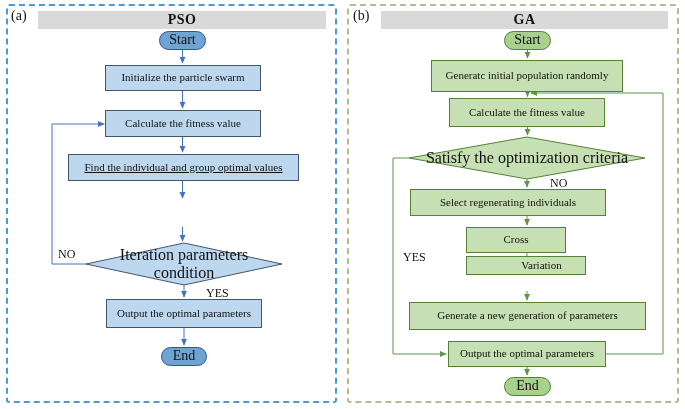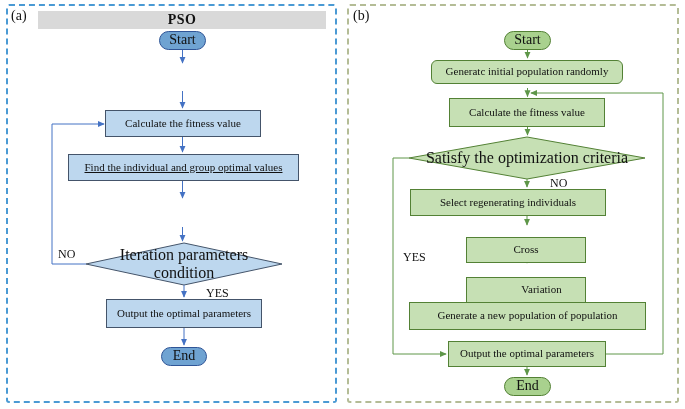--- a/index.html
+++ b/index.html
@@ -38,20 +38,21 @@
 
 <div class="stage">
 
   <div class="panel panel-pso"></div>
   <div class="panel panel-ga"></div>
 
   <div class="panel-label" style="left:11px;top:9px;">(a)</div>
   <div class="panel-label" style="left:353px;top:9px;">(b)</div>
 
   <div class="hdr" style="left:38px;top:11px;width:288px;">PSO</div>
+  <div class="hdr" style="left:381px;top:11px;width:287px;">GA</div>
 
   <svg class="wires" viewBox="0 0 685 409">
     <defs>
       <marker id="ab" markerWidth="8" markerHeight="8" refX="6.2" refY="3" orient="auto" markerUnits="userSpaceOnUse">
         <path class="mb" d="M0,0 L7,3 L0,6 Z"></path>
       </marker>
       <marker id="ag" markerWidth="8" markerHeight="8" refX="6.2" refY="3" orient="auto" markerUnits="userSpaceOnUse">
         <path class="mg" d="M0,0 L7,3 L0,6 Z"></path>
       </marker>
     </defs>
@@ -75,34 +76,35 @@
     <path class="lg" marker-end="url(#ag)" d="M527 179 V187"></path>
     <path class="lg" marker-end="url(#ag)" d="M527 216 V225"></path>
     <path class="lg" marker-end="url(#ag)" d="M527 253 V263"></path>
     <path class="lg" marker-end="url(#ag)" d="M527 291 V300"></path>
     <path class="lg" marker-end="url(#ag)" d="M527 367 V375"></path>
     <path class="lg" marker-end="url(#ag)" d="M409 158 H393 V354 H446"></path>
     <path class="lg" marker-end="url(#ag)" d="M606 354 H663 V93 H531"></path>
   </svg>
 
   <div class="node stadium stadium-pso" style="left:159px;top:31px;width:47px;height:19px;">Start</div>
+  <div class="node box-pso" style="left:105px;top:65px;width:156px;height:26px;">Initialize the particle swarm</div>
   <div class="node box-pso" style="left:105px;top:110px;width:156px;height:27px;">Calculate the fitness value</div>
   <div class="node box-pso" style="left:68px;top:154px;width:231px;height:27px;text-decoration:underline;">Find the individual and group optimal values</div>
   <div class="dec-label" style="left:94px;top:243px;width:180px;height:42px;">Iteration parameters condition</div>
   <div class="edge-label" style="left:58px;top:248px;">NO</div>
   <div class="edge-label" style="left:206px;top:287px;">YES</div>
   <div class="node box-pso" style="left:106px;top:299px;width:156px;height:29px;">Output the optimal parameters</div>
   <div class="node stadium stadium-pso" style="left:161px;top:347px;width:46px;height:19px;">End</div>
 
   <div class="node stadium stadium-ga" style="left:504px;top:31px;width:47px;height:19px;">Start</div>
-  <div class="node box-ga" style="left:431px;top:60px;width:192px;height:24px;border-radius:6px;">Generatc initial population randomly</div>
+  <div class="node box-ga" style="left:431px;top:60px;width:192px;height:32px;">Generatc initial population randomly</div>
   <div class="node box-ga" style="left:449px;top:98px;width:156px;height:29px;">Calculate the fitness value</div>
   <div class="dec-label" style="left:417px;top:137px;width:220px;height:42px;">Satisfy the optimization criteria</div>
   <div class="edge-label" style="left:550px;top:177px;">NO</div>
   <div class="edge-label" style="left:403px;top:251px;">YES</div>
   <div class="node box-ga" style="left:410px;top:189px;width:196px;height:27px;">Select regenerating individuals</div>
-  <div class="node box-ga" style="left:466px;top:237px;width:120px;height:26px;">Cross</div>
-  <div class="node box-ga" style="left:466px;top:277px;width:120px;height:26px;padding-left:33px;">Variation</div>
-  <div class="node box-ga" style="left:409px;top:302px;width:237px;height:28px;">Generate a new population of population</div>
+  <div class="node box-ga" style="left:466px;top:227px;width:100px;height:26px;">Cross</div>
+  <div class="node box-ga" style="left:466px;top:256px;width:120px;height:19px;padding-left:33px;">Variation</div>
+  <div class="node box-ga" style="left:409px;top:302px;width:237px;height:28px;">Generate a new generation of parameters</div>
   <div class="node box-ga" style="left:448px;top:341px;width:158px;height:26px;">Output the optimal parameters</div>
   <div class="node stadium stadium-ga" style="left:504px;top:377px;width:47px;height:19px;">End</div>
 
 </div>
 
 </body></html>

